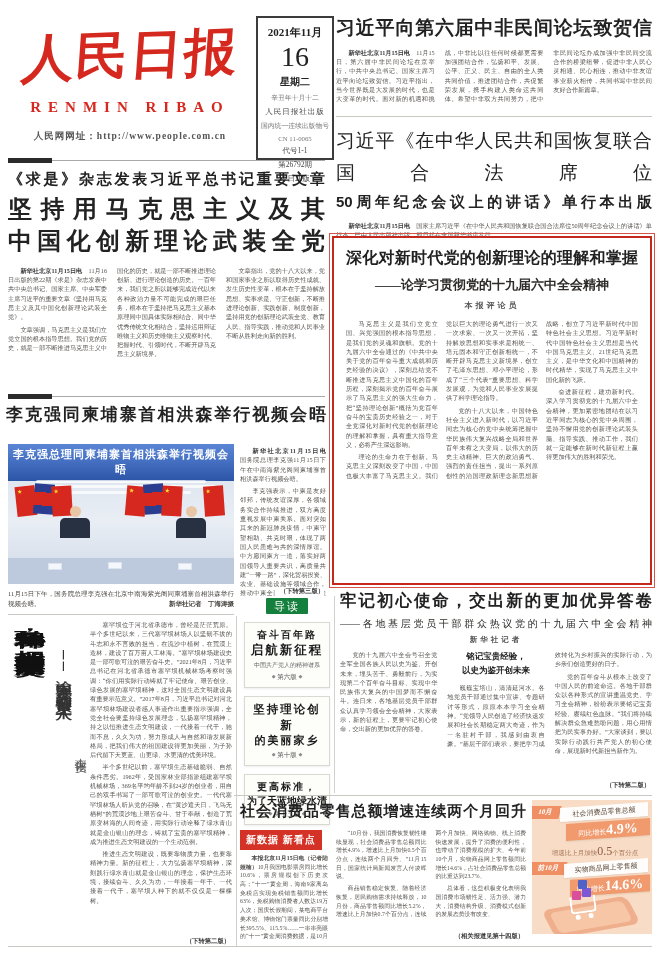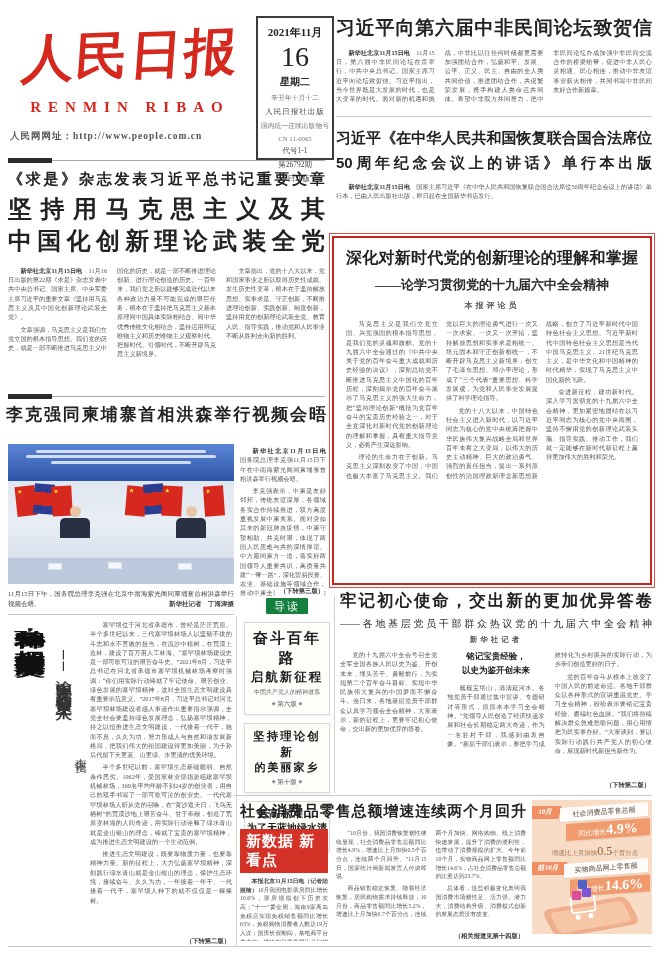--- a/index.html
+++ b/index.html
@@ -11,21 +11,21 @@
   .stretch{text-align:justify;text-align-last:justify;}
   .jtext{text-align:justify;}
   .section-rule{position:relative;border-bottom:1px solid #a9a9a9;}
   .section-rule::before{content:"";position:absolute;left:0;bottom:-3px;width:44px;height:5px;background:#2b2b2b;}
   .hline{border-top:1px solid #c9c9c4;}
   .vline{border-left:1px solid #d2d2cc;width:0;}
   
   .logo{font-size:52px;font-weight:bold;color:#d5281e;letter-spacing:2px;
         transform:skewX(-6deg) rotate(-2deg);transform-origin:center;text-align:center;line-height:1.6;}
   .logo-latin{color:#d5281e;font-weight:bold;font-size:15px;letter-spacing:7px;text-align:center;margin-top:2px;}
-  .website{font-size:9.5px;font-weight:bold;color:#555;letter-spacing:1px;text-align:left;margin-top:14px;}
+  .website{font-size:9.5px;font-weight:bold;color:#555;letter-spacing:1px;text-align:center;margin-top:14px;}
   .datebox{border:2px solid #3c3c3c;text-align:center;padding:7px 3px;box-sizing:border-box;}
   .db-month{font-size:11px;font-weight:bold;}
   .db-day{font-size:28px;line-height:1.1;margin:2px 0;}
   .db-line{font-size:7.5px;color:#444;margin-top:4px;}
   .db-line.sm{font-size:6.8px;color:#777;}
   .db-week{font-size:10px;font-weight:bold;margin-top:2px;}
   
   .h-xl{font-size:24px;font-weight:900;line-height:1.35;}
   .h-lg{font-size:19px;font-weight:900;line-height:1.3;}
   .kicker{font-size:15px;font-weight:bold;}
@@ -68,21 +68,21 @@
   .dd-t{font-weight:900;letter-spacing:2px;line-height:1.35;color:#1c1c1c;}
   .dd-sub{font-size:6px;color:#666;margin-top:3px;}
   .dd-page{font-size:6.5px;color:#555;margin-top:3px;}
   .dd-page .dia{color:#8a8a8a;font-size:5px;vertical-align:1px;}
   
   .laoji-sub{font-size:10px;font-weight:normal;color:#2e2b28;}
   .laoji-by{font-size:7.5px;text-align:center;color:#555;letter-spacing:3px;font-weight:bold;margin-top:4px;}
   .subhead{font-size:8.5px;font-weight:900;text-align:center;line-height:1.6;margin:6px 0;color:#1a1a1a;
            font-family:"Liberation Sans","DejaVu Sans",sans-serif;}
   
-  .cons-badge{display:inline-block;background:#d43227;color:#fff;font-weight:900;font-size:15px;
+  .cons-badge{display:inline-block;background:#d43227;color:#fff;font-weight:900;font-size:10px;
               letter-spacing:1px;padding:3px 6px;margin-bottom:4px;}
   
   .info{background:#f8dcc5;overflow:hidden;}
   .ibadge{position:absolute;background:#ef8f63;color:#fff;font-size:7px;font-weight:bold;text-align:center;
           line-height:13px;height:13px;transform:skewX(-14deg);}
   .istrip{position:absolute;height:14px;line-height:14px;background:rgba(255,255,255,.92);
           font-size:7px;color:#5b4a3c;text-align:center;transform:skewY(-4deg);box-shadow:0 1px 2px rgba(0,0,0,.08);}
   .istrip.orange{background:#f09a6e;color:#fff;height:17px;line-height:17px;}
   .ival{font-size:14px;font-weight:bold;letter-spacing:0;}
   .inote{position:absolute;font-size:6.5px;color:#a4765a;}
@@ -116,21 +116,21 @@
     <div class="db-line">第26792期</div>
     <div class="db-line">今日20版</div>
   </div>
 
   <div class="abs" style="left:336px;top:16px;width:316px;height:214px;">
     <div class="sans h-lg stretch">习近平向第六届中非民间论坛致贺信</div>
     <div class="cols3" style="height:60px;margin-top:7px;">
       <p class="body-p jtext"><b class="dateline">新华社北京11月15日电</b>　<span>11月15日，第六届中非民间论坛在京举行，中共中央总书记、国家主席习近平向论坛致贺信。习近平指出，当今世界既是大发展的时代，也是大变革的时代。面对新的机遇和挑战，中非比以往任何时候都更需要加强团结合作，弘扬和平、发展、公平、正义、民主、自由的全人类共同价值，推进团结合作，共促繁荣发展，携手构建人类命运共同体。希望中非双方共同努力，把中非民间论坛办成加强中非民间交流合作的桥梁纽带，促进中非人民心灵相通、民心相连，推动中非友谊事业薪火相传，共同书写中非民间友好合作新篇章。</span></p>
     </div>
     <div class="hline" style="margin:8px 0;"></div>
-    <div class="sans stretch" style="font-size:15px;font-weight:700;line-height:1.7;">习近平《在中华人民共和国恢复联合国合法席位</div>
+    <div class="sans stretch" style="font-size:19px;font-weight:400;line-height:1.7;">习近平《在中华人民共和国恢复联合国合法席位</div>
     <div class="sans stretch" style="font-size:15px;font-weight:900;line-height:1.7;">50周年纪念会议上的讲话》单行本出版</div>
     <p class="body-p jtext" style="margin-top:6px;"><b class="dateline">新华社北京11月15日电</b>　<span>国家主席习近平《在中华人民共和国恢复联合国合法席位50周年纪念会议上的讲话》单行本，已由人民出版社出版，即日起在全国新华书店发行。</span></p>
   </div>
 
   <div class="abs section-rule" style="left:8px;top:160px;width:317px;"></div>
   <div class="abs" style="left:8px;top:170px;width:317px;height:222px;">
     <div class="sans kicker stretch">《求是》杂志发表习近平总书记重要文章</div>
     <div class="sans h-xl stretch" style="margin-top:4px;">坚持用马克思主义及其</div>
     <div class="sans h-xl stretch">中国化创新理论武装全党</div>
     <div class="cols3" style="height:118px;margin-top:8px;">
@@ -150,20 +150,21 @@
       <p class="body-p jtext">党的十八大以来，中国特色社会主义进入新时代，以习近平同志为核心的党中央统筹把握中华民族伟大复兴战略全局和世界百年未有之大变局，以伟大的历史主动精神、巨大的政治勇气、强烈的责任担当，提出一系列原创性的治国理政新理念新思想新战略，创立了习近平新时代中国特色社会主义思想。习近平新时代中国特色社会主义思想是当代中国马克思主义、21世纪马克思主义，是中华文化和中国精神的时代精华，实现了马克思主义中国化新的飞跃。</p>
       <p class="body-p jtext">奋进新征程，建功新时代。深入学习贯彻党的十九届六中全会精神，更加紧密地团结在以习近平同志为核心的党中央周围，坚持不懈用党的创新理论武装头脑、指导实践、推动工作，我们就一定能够在新时代新征程上赢得更加伟大的胜利和荣光。</p>
     </div>
   </div>
 
   <div class="abs section-rule" style="left:8px;top:395px;width:317px;"></div>
   <div class="abs stretch" style="left:6px;top:403px;width:320px;font-size:17px;font-weight:900;">李克强同柬埔寨首相洪森举行视频会晤</div>
 
   <div class="abs photo" style="left:8px;top:444px;width:226px;height:140px;">
     <div class="photo-banner">
+      <div class="t">李克强总理同柬埔寨首相洪森举行视频会晤</div>
       <div class="khmer" style="width:170px;"></div>
       <div class="khmer" style="width:190px;"></div>
       <div class="khmer" style="width:140px;"></div>
     </div>
 
     <div class="flag" style="left:8px;top:42px;transform:rotate(-6deg);">
         <span class="star" style="left:2px;top:1px;">★</span>
       </div>
     <div class="flag kh" style="left:26px;top:40px;transform:rotate(4deg);"></div>
     <div class="flag" style="left:44px;top:42px;transform:rotate(-3deg);">
@@ -226,21 +227,21 @@
       <div class="jump">（下转第二版）</div>
     </div>
   </div>
 
   <div class="abs vline" style="left:236px;top:616px;height:330px;"></div>
   <div class="abs vline" style="left:334px;top:596px;height:197px;"></div>
 
   <div class="abs" style="left:244px;top:598px;width:86px;height:195px;">
     <div class="daodu-badge sans">导读</div>
     <div class="dd-item">
-      <div class="dd-t sans" style="font-size:15px;">奋斗百年路</div>
+      <div class="dd-t sans" style="font-size:10px;">奋斗百年路</div>
       <div class="dd-t sans" style="font-size:12.5px;">启航新征程</div>
       <div class="dd-sub">中国共产党人的精神谱系</div>
       <div class="dd-page"><span class="dia">◆</span> <span>第六版</span> <span class="dia">◆</span></div>
     </div>
     <div class="dd-item">
       <div class="dd-t sans" style="font-size:11.5px;">坚持理论创新</div>
       <div class="dd-t sans" style="font-size:11px;">的美丽家乡</div>
       <div class="dd-page"><span class="dia">◆</span> <span>第十版</span> <span class="dia">◆</span></div>
     </div>
     <div class="dd-item">

